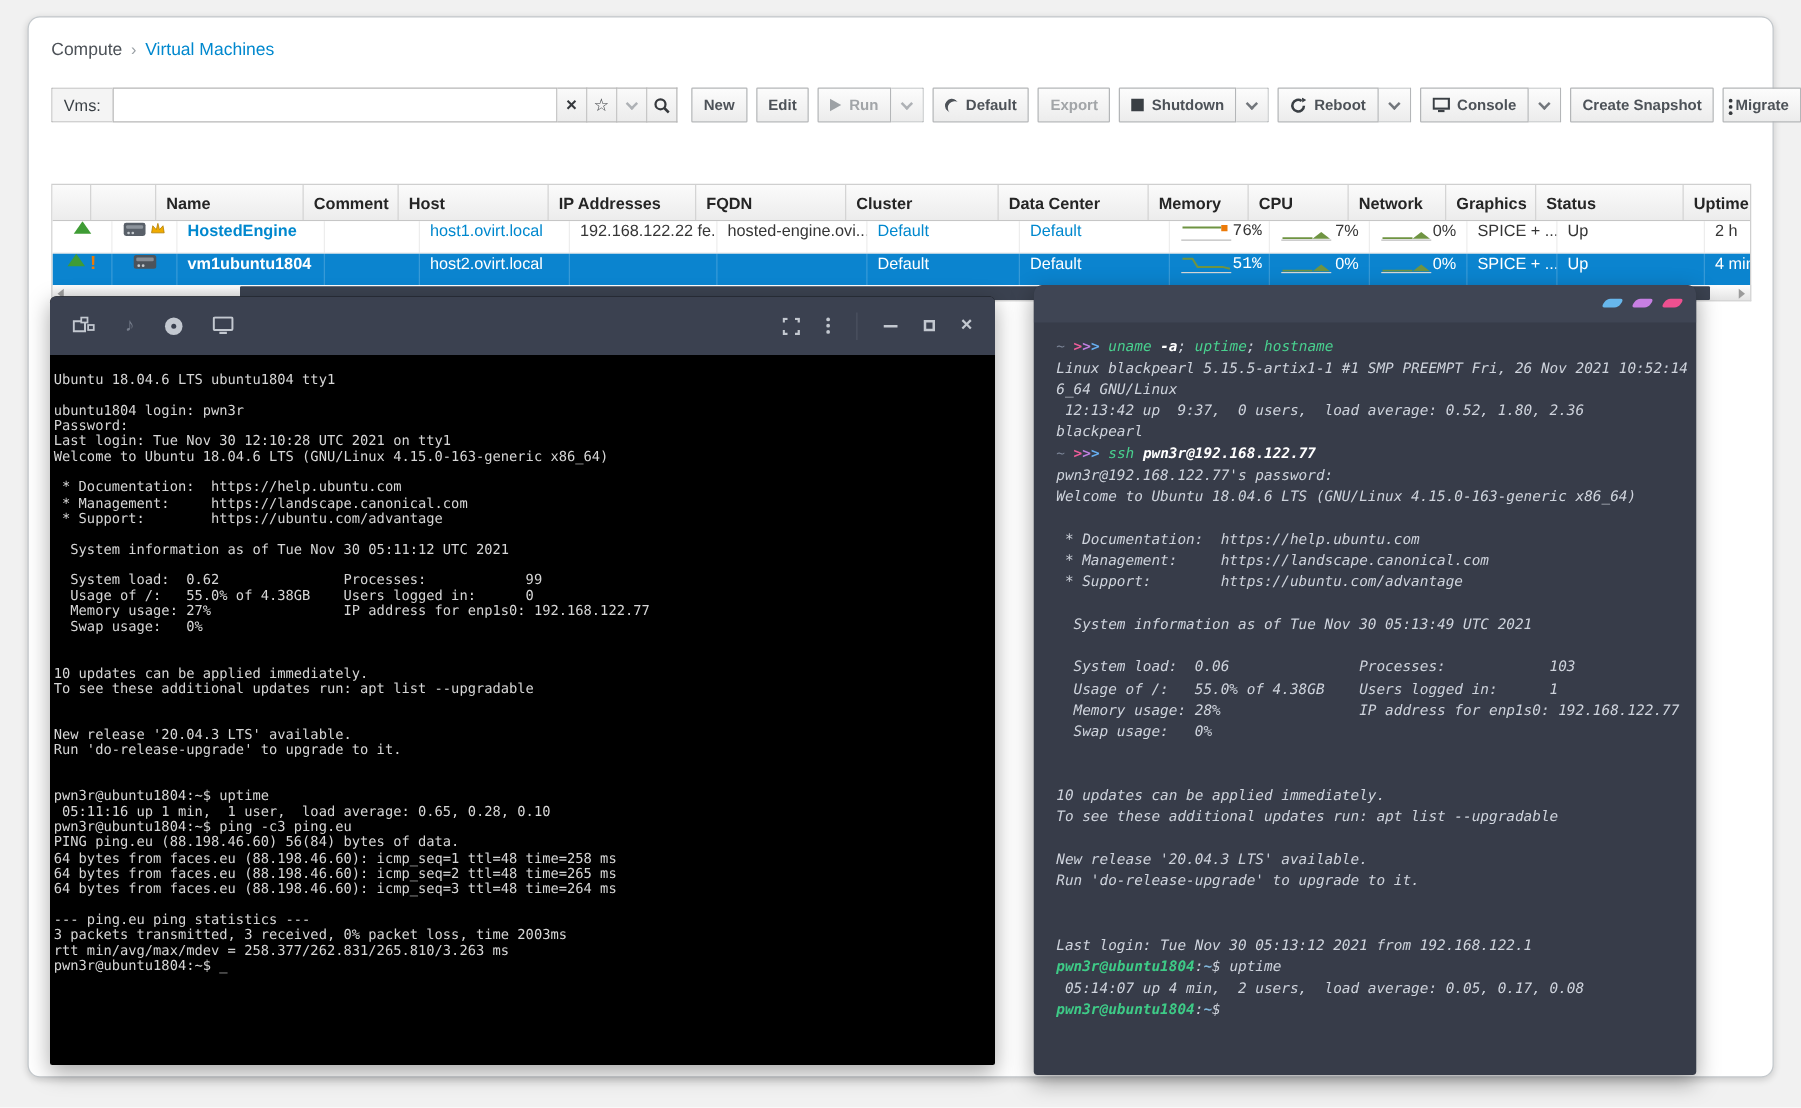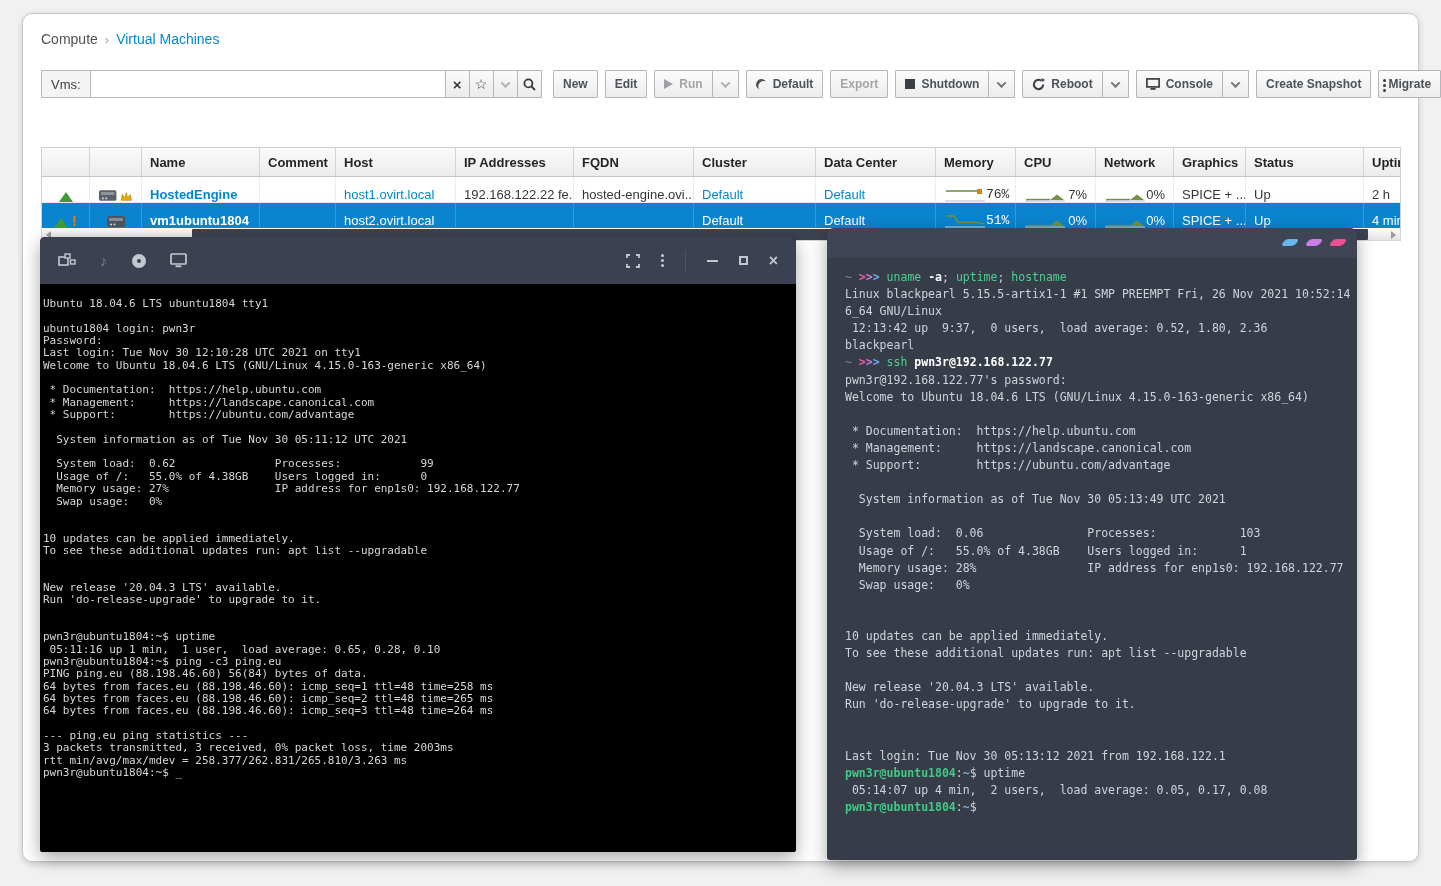--- a/index.html
+++ b/index.html
@@ -63,28 +63,28 @@
     display:flex; align-items:center; justify-content:center; cursor:pointer;
   }
   .pag { position:absolute; right:46px; top:0; display:flex; align-items:center; gap:10px; font-size:13px; color:#363636; }
   .pagbtns { display:flex; }
   .pgb { width:19px; height:27px; border:1px solid #c8c8c8; background:#fff; display:flex; align-items:center; justify-content:center; cursor:pointer; }
   .pgb + .pgb { border-left:none; }
   .chev { width:6px; height:6px; border-right:2px solid #b9bcbf; border-bottom:2px solid #b9bcbf; }
   .chev.l { transform:rotate(135deg); } .chev.r { transform:rotate(-45deg); }
   
   .grid { left:18px; top:133px; width:1360px; height:94px; border:1px solid #cfcfcf; overflow:hidden; }
-  .thead { display:flex; height:29px; background:linear-gradient(#fbfbfb,#ececec); border-bottom:1px solid #c6c6c6; }
+  .thead { display:flex; height:29px; background:linear-gradient(#fbfbfb,#ececec); border-bottom:1px solid #c6c6c6;justify-content:center; }
   .th {
     flex:none; display:flex; align-items:center; padding:0 8px; font-size:13px; font-weight:700;
     color:#252525; border-right:1px solid #d4d4d4; overflow:hidden; white-space:nowrap; cursor:pointer;
   }
   .trow { display:flex; height:26px; background:#fff; border-bottom:1px solid #e8e8e8; font-size:13px; color:#363636; }
   .trow.sel { background:#0b84cf; color:#fff; }
-  .td { flex:none; display:flex; align-items:flex-end; padding:0 8px; border-right:1px solid rgba(0,0,0,.07); overflow:hidden; white-space:nowrap; }
+  .td { flex:none; display:flex; align-items:flex-start; padding:0 8px; border-right:1px solid rgba(0,0,0,.07); overflow:hidden; white-space:nowrap; }
   .trow.sel .td { border-right:1px solid rgba(255,255,255,.18); }
   .td a { color:#0088ce; text-decoration:none; cursor:pointer; }
   .trow.sel .td a { color:#fff; }
   .c0{width:48px; justify-content:center; gap:4px;} .c1{width:52px; justify-content:center; gap:3px;}
   .c2{width:118px;} .c3{width:76px;} .c4{width:120px;} .c5{width:118px;} .c6{width:120px;}
   .c7{width:122px;} .c8{width:120px;}
   .c9{width:80px;font-family:Liberation Mono, monospace;} .c10{width:80px;} .c11{width:78px;}
   .c12{width:72px;} .c13{width:118px;} .c14{width:70px;}
   .c9,.c10,.c11 { justify-content:space-between; }
   .tri-up { width:0; height:0; border-left:7px solid transparent; border-right:7px solid transparent; border-bottom:10px solid #3f9c35; }
@@ -130,21 +130,21 @@
     background:#373c49; border-radius:7px 7px 3px 3px; box-shadow:0 6px 18px rgba(0,0,0,.35);
     overflow:hidden;
   }
   .thdr { height:30px; background:#3f4554; position:relative; border-radius:7px 7px 0 0; }
   .pill { position:absolute; top:11px; width:14px; height:7px; border-radius:3px; transform:skewX(-35deg); cursor:pointer; }
   .pill.blue { right:60px; background:#67b7ec; }
   .pill.purple { right:36px; background:#c77fe2; }
   .pill.pink { right:12px; background:#ee5090; }
   .tbody {
     padding:11px 18px 0 18px; font-family:"DejaVu Sans Mono", monospace;
-    font-size:11.5px; line-height:17.1px; color:#ced3dc; white-space:pre;
+    font-size:11.5px; line-height:17.1px; color:#ced3dc; white-space:pre;font-style:italic;
   }
   .t-line { min-height:17.1px; }
   .dim { color:#7b8496; }
   .c1 { color:#ee5d9a; font-weight:700; }
   .c2 { color:#bf7fe0; font-weight:700; }
   .c3 { color:#67aef0; font-weight:700; }
   .grn { color:#49d18f; }
   .bw  { color:#ffffff; font-weight:700; }
   .usr { color:#3ecb87; font-weight:700; }
   .pth { color:#7fb4d8; font-weight:700; }

